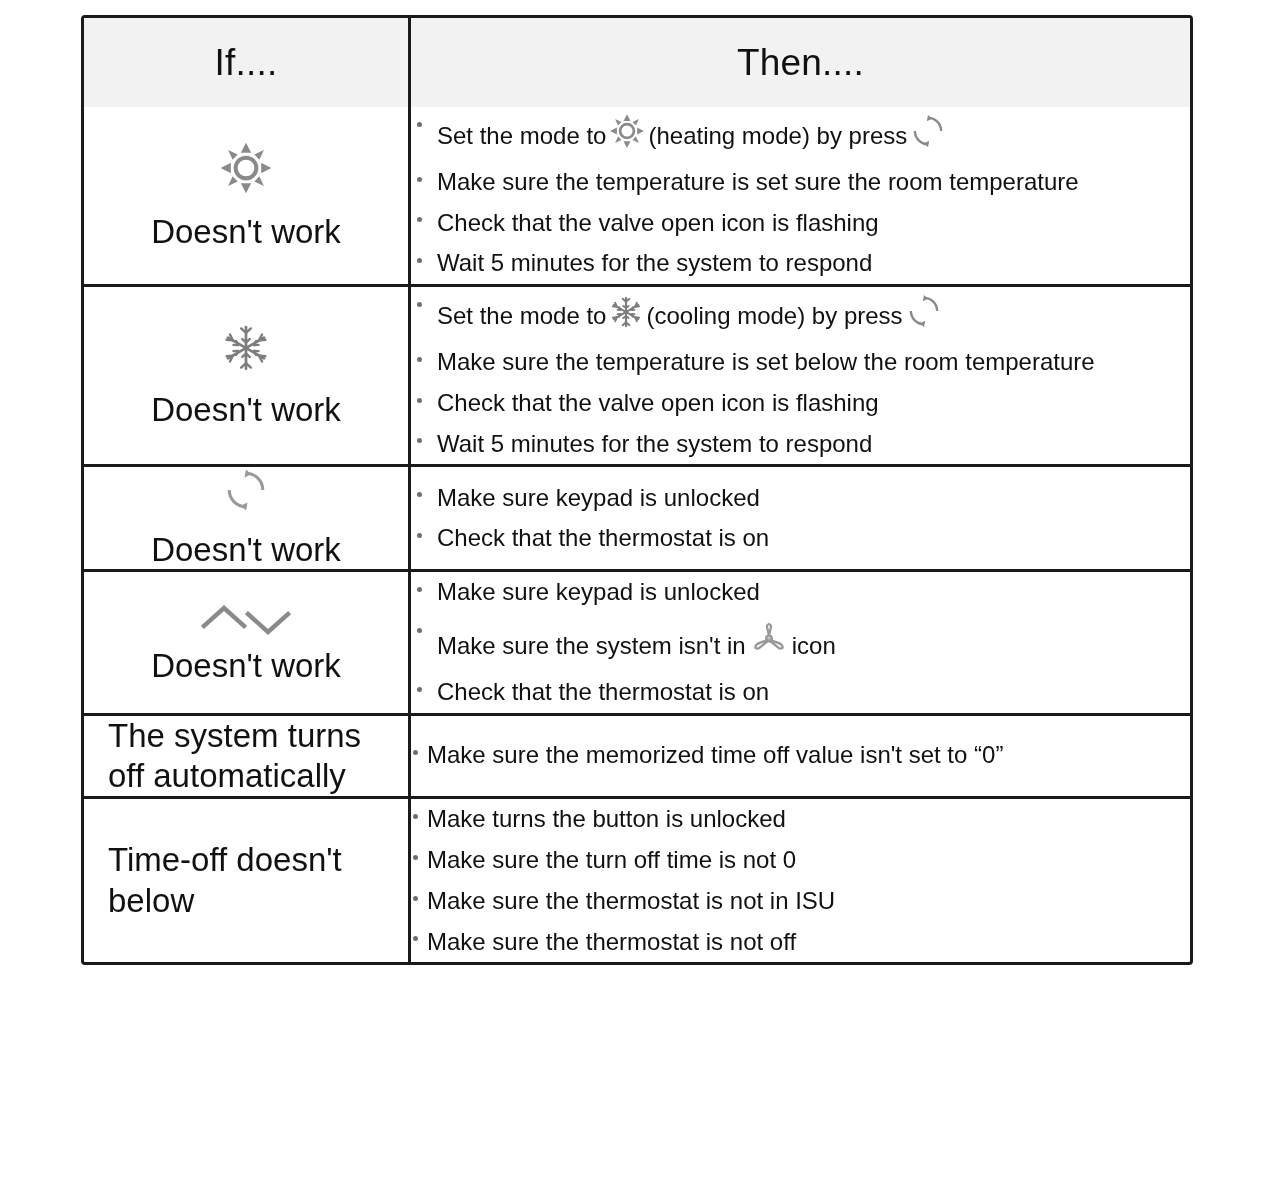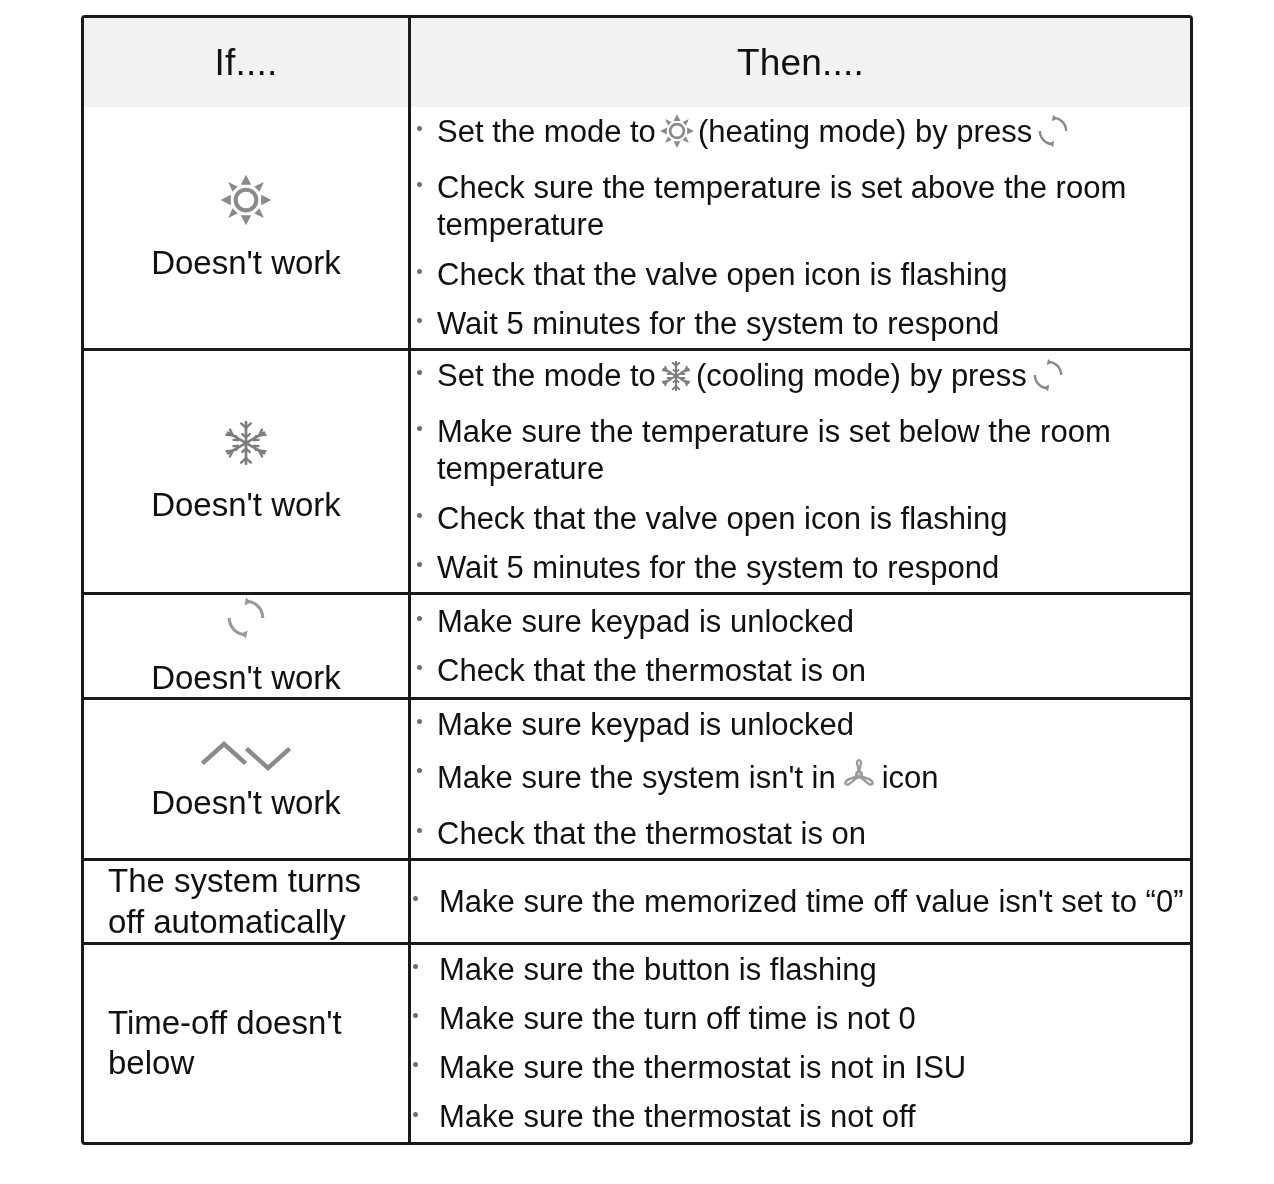--- a/index.html
+++ b/index.html
@@ -85,37 +85,37 @@
   
   .then-cell {
     padding: 12px 10px 12px 18px;
   }
   .bullets {
     list-style: none;
     margin: 0;
     padding: 0;
   }
   .bullets li {
-    font-size: 31px;
+    font-size: 24px;
     color: #111;
     line-height: 1.2;
     padding: 6px 0 6px 26px;
     position: relative;
     display: block;
   }
   .bullets li .bdot {
     position: absolute;
     left: 6px;
     top: 0.62em;
     width: 5px;
     height: 5px;
     background: #6f6f6f;
     border-radius: 50%;
   }
-  .bullets.narrowdot li { padding-left: 28px; }
+  .bullets.narrowdot li { padding-left: 16px; }
   .bullets.narrowdot li .bdot { left: 2px; }
   .ico-inline {
     display: inline-block;
     vertical-align: -0.22em;
     margin: 0 3px;
   }
 </style>
 </head>
 <body>
 
@@ -179,21 +179,21 @@
                       <path d="M24,41.5 A17.5,17.5 0 0 1 6.5,24"></path>
                     </g>
                     <g fill="#8a8a8a">
                       <polygon points="24,2.5 29.5,7.6 22.4,11.0"></polygon>
                       <polygon points="24,45.5 18.5,40.4 25.6,37.0"></polygon>
                     </g>
                   </svg></span>
             </li>
             <li>
               <span class="bdot"></span>
-              <span>Check sure the temperature is set above the room temperature</span>
+              <span>Make sure the temperature is set sure the room temperature</span>
             </li>
             <li>
               <span class="bdot"></span>
               <span>Check that the valve open icon is flashing</span>
             </li>
             <li>
               <span class="bdot"></span>
               <span>Wait 5 minutes for the system to respond</span>
             </li>
           </ul>
@@ -398,21 +398,21 @@
         <td class="if-cell">
           <div class="if-text-block">
             <div>Time-off doesn't</div>
             <div>below</div>
           </div>
         </td>
         <td class="then-cell">
           <ul class="bullets narrowdot">
             <li>
               <span class="bdot"></span>
-              <span>Make sure the button is flashing</span>
+              <span>Make turns the button is unlocked</span>
             </li>
             <li>
               <span class="bdot"></span>
               <span>Make sure the turn off time is not 0</span>
             </li>
             <li>
               <span class="bdot"></span>
               <span>Make sure the thermostat is not in ISU</span>
             </li>
             <li>

